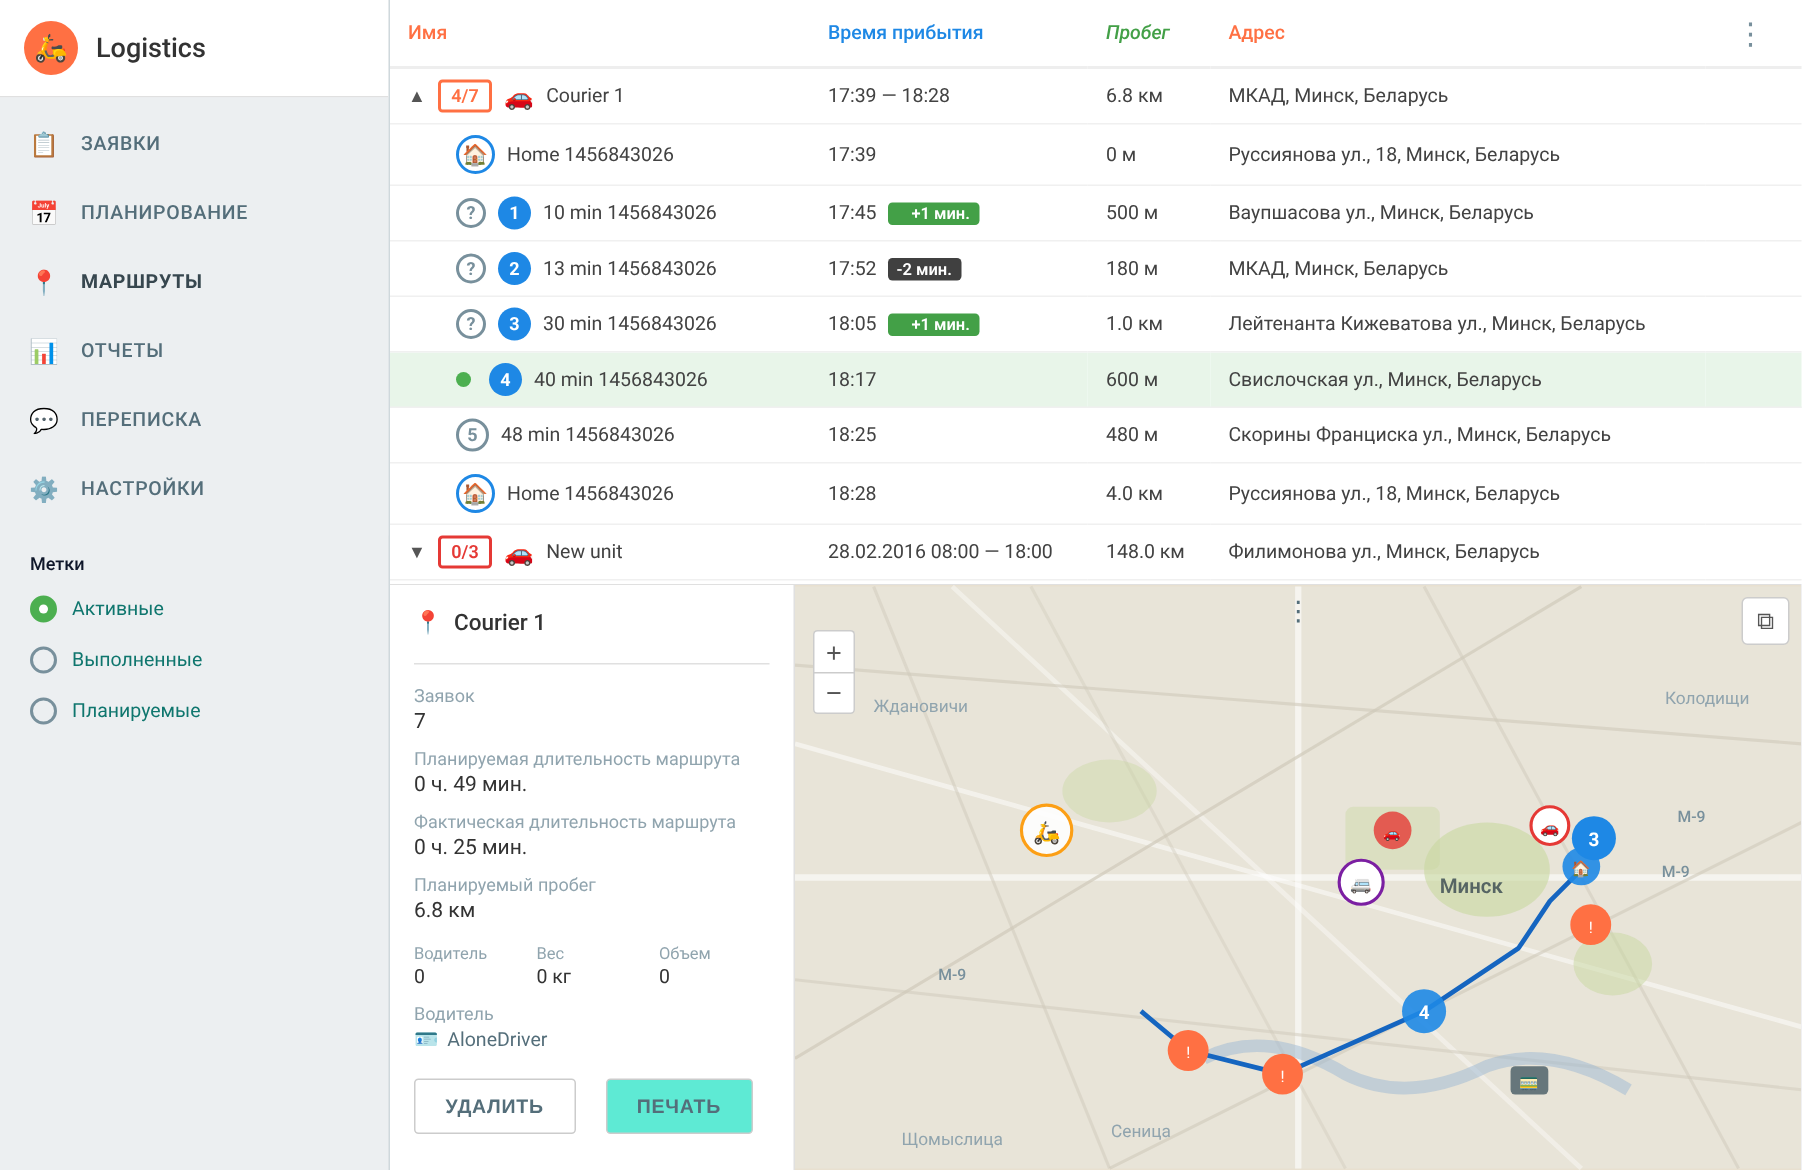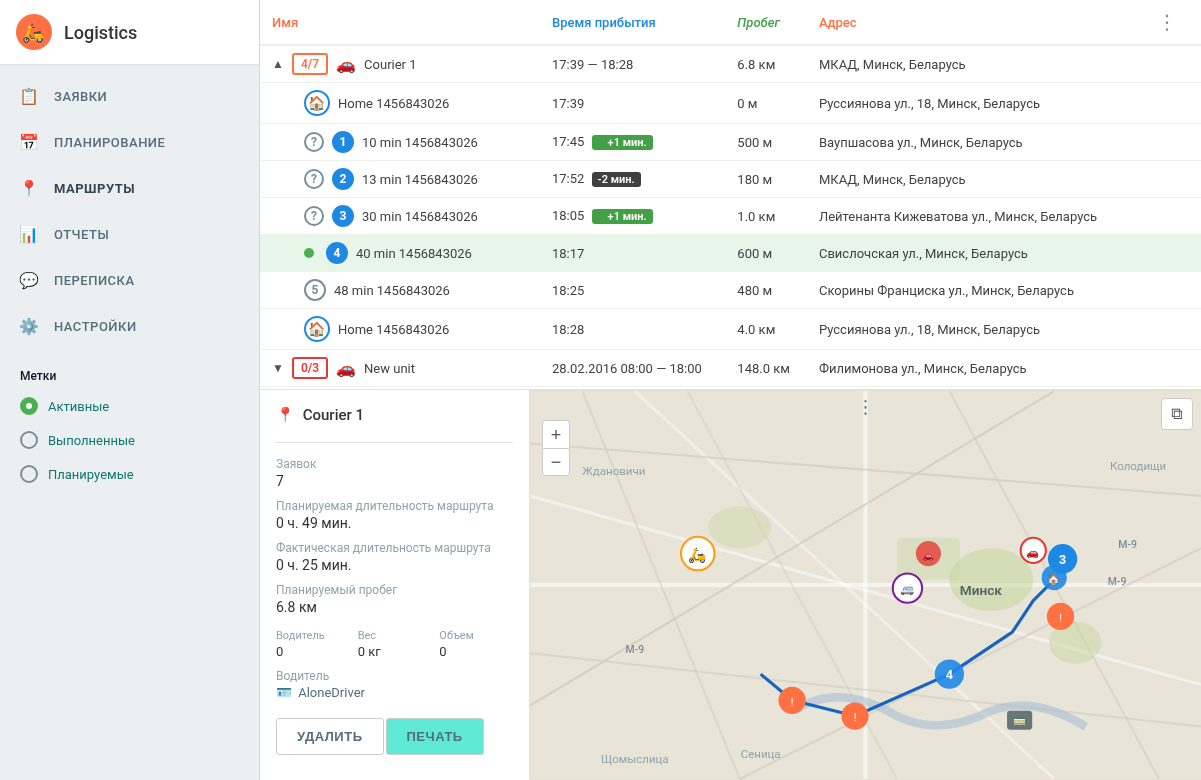--- a/index.html
+++ b/index.html
@@ -272,21 +272,21 @@
     .driver-row {
       display: flex;
       align-items: center;
       gap: 6px;
       font-size: 13px;
       color: #546e7a;
     }
     
     .action-buttons {
       display: flex;
-      gap: 2px;
+      gap: 20px;
       margin-top: 8px;
     }
     .btn-delete {
       padding: 10px 20px;
       background: white;
       border: 1px solid #ccc;
       border-radius: 3px;
       font-size: 13px;
       font-weight: 600;
       color: #546e7a;

